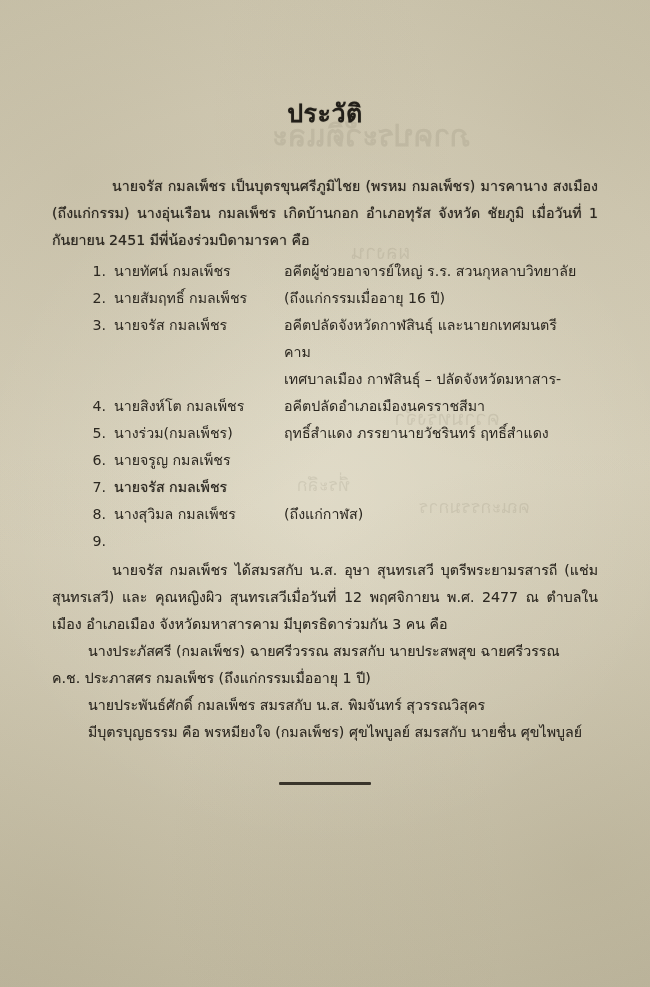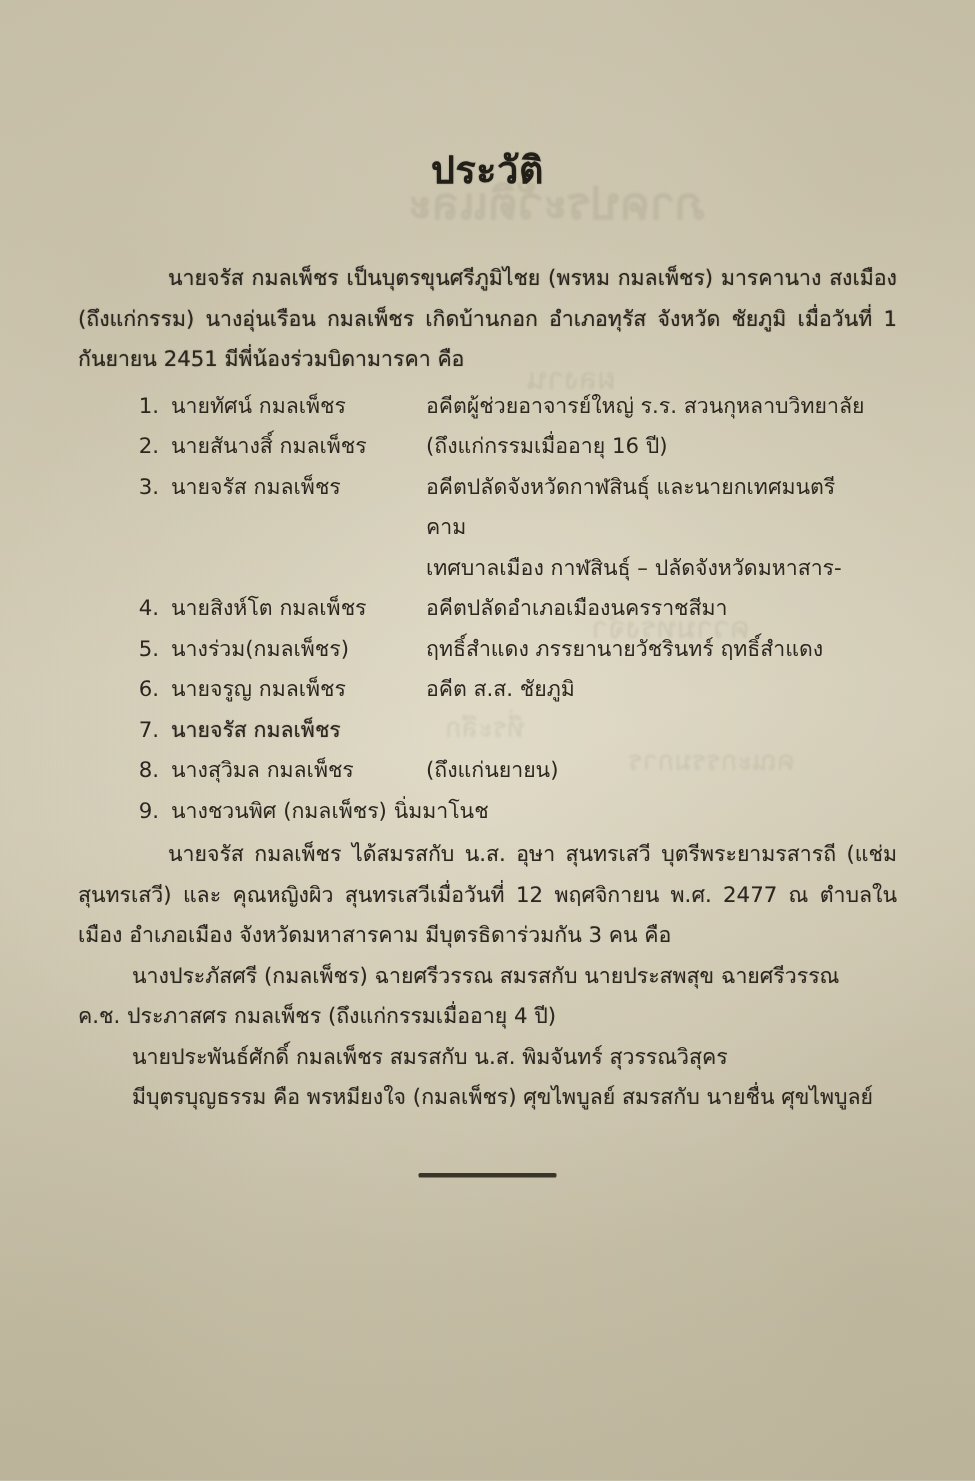--- a/index.html
+++ b/index.html
@@ -163,21 +163,21 @@
       <div class="sib-list">
 
         <div class="sib-row">
           <span class="sib-num">1.</span>
           <span class="sib-name">นายทัศน์ กมลเพ็ชร</span>
           <span class="sib-desc">อคีตผู้ช่วยอาจารย์ใหญ่ ร.ร. สวนกุหลาบวิทยาลัย</span>
         </div>
 
         <div class="sib-row">
           <span class="sib-num">2.</span>
-          <span class="sib-name">นายสันางสิ์ กมลเพ็ชร</span>
+          <span class="sib-name">นายสัมฤทธิ์ กมลเพ็ชร</span>
           <span class="sib-desc">(ถึงแก่กรรมเมื่ออายุ 16 ปี)</span>
         </div>
 
         <div class="sib-row">
           <span class="sib-num">3.</span>
           <span class="sib-name">นายจรัส กมลเพ็ชร</span>
           <span class="sib-desc">
             <span>อคีตปลัดจังหวัดกาฬสินธุ์ และนายกเทศมนตรี</span>
             <span class="cont">คาม</span>
             <span class="cont">เทศบาลเมือง กาฬสินธุ์ – ปลัดจังหวัดมหาสาร-</span>
@@ -192,44 +192,42 @@
 
         <div class="sib-row">
           <span class="sib-num">5.</span>
           <span class="sib-name">นางร่วม(กมลเพ็ชร)</span>
           <span class="sib-desc">ฤทธิ์สำแดง ภรรยานายวัชรินทร์ ฤทธิ์สำแดง</span>
         </div>
 
         <div class="sib-row">
           <span class="sib-num">6.</span>
           <span class="sib-name">นายจรูญ กมลเพ็ชร</span>
-          <span class="sib-desc">อคีต ส.ส. ชัยภูมิ</span>
         </div>
 
         <div class="sib-row">
           <span class="sib-num">7.</span>
           <span class="sib-name strong-ink">นายจรัส กมลเพ็ชร</span>
         </div>
 
         <div class="sib-row">
           <span class="sib-num">8.</span>
           <span class="sib-name">นางสุวิมล กมลเพ็ชร</span>
-          <span class="sib-desc">(ถึงแก่นยายน)</span>
+          <span class="sib-desc">(ถึงแก่กาฬส)</span>
         </div>
 
         <div class="sib-row flow">
           <span class="sib-num">9.</span>
-          <span class="sib-name">นางชวนพิศ (กมลเพ็ชร) นิ่มมาโนช</span>
         </div>
 
       </div>
 
       <p class="para tail-para">นายจรัส กมลเพ็ชร ได้สมรสกับ น.ส. อุษา สุนทรเสวี บุตรีพระยามรสารถี (แช่ม สุนทรเสวี) และ คุณหญิงผิว สุนทรเสวีเมื่อวันที่ 12 พฤศจิกายน พ.ศ. 2477 ณ ตำบลในเมือง อำเภอเมือง จังหวัดมหาสารคาม มีบุตรธิดาร่วมกัน 3 คน คือ</p>
       <p class="para indent-sm">นางประภัสศรี (กมลเพ็ชร) ฉายศรีวรรณ สมรสกับ นายประสพสุข ฉายศรีวรรณ</p>
-      <p class="para noindent">ค.ช. ประภาสศร กมลเพ็ชร (ถึงแก่กรรมเมื่ออายุ 4 ปี)</p>
+      <p class="para noindent">ค.ช. ประภาสศร กมลเพ็ชร (ถึงแก่กรรมเมื่ออายุ 1 ปี)</p>
       <p class="para indent-sm">นายประพันธ์ศักดิ์ กมลเพ็ชร สมรสกับ น.ส. พิมจันทร์ สุวรรณวิสุคร</p>
       <p class="para indent-sm">มีบุตรบุญธรรม คือ พรหมียงใจ (กมลเพ็ชร) ศุขไพบูลย์ สมรสกับ นายชื่น ศุขไพบูลย์</p>
 
       <div class="rule"></div>
 
     </div>
   </div>
 </div>
 
 </body></html>

